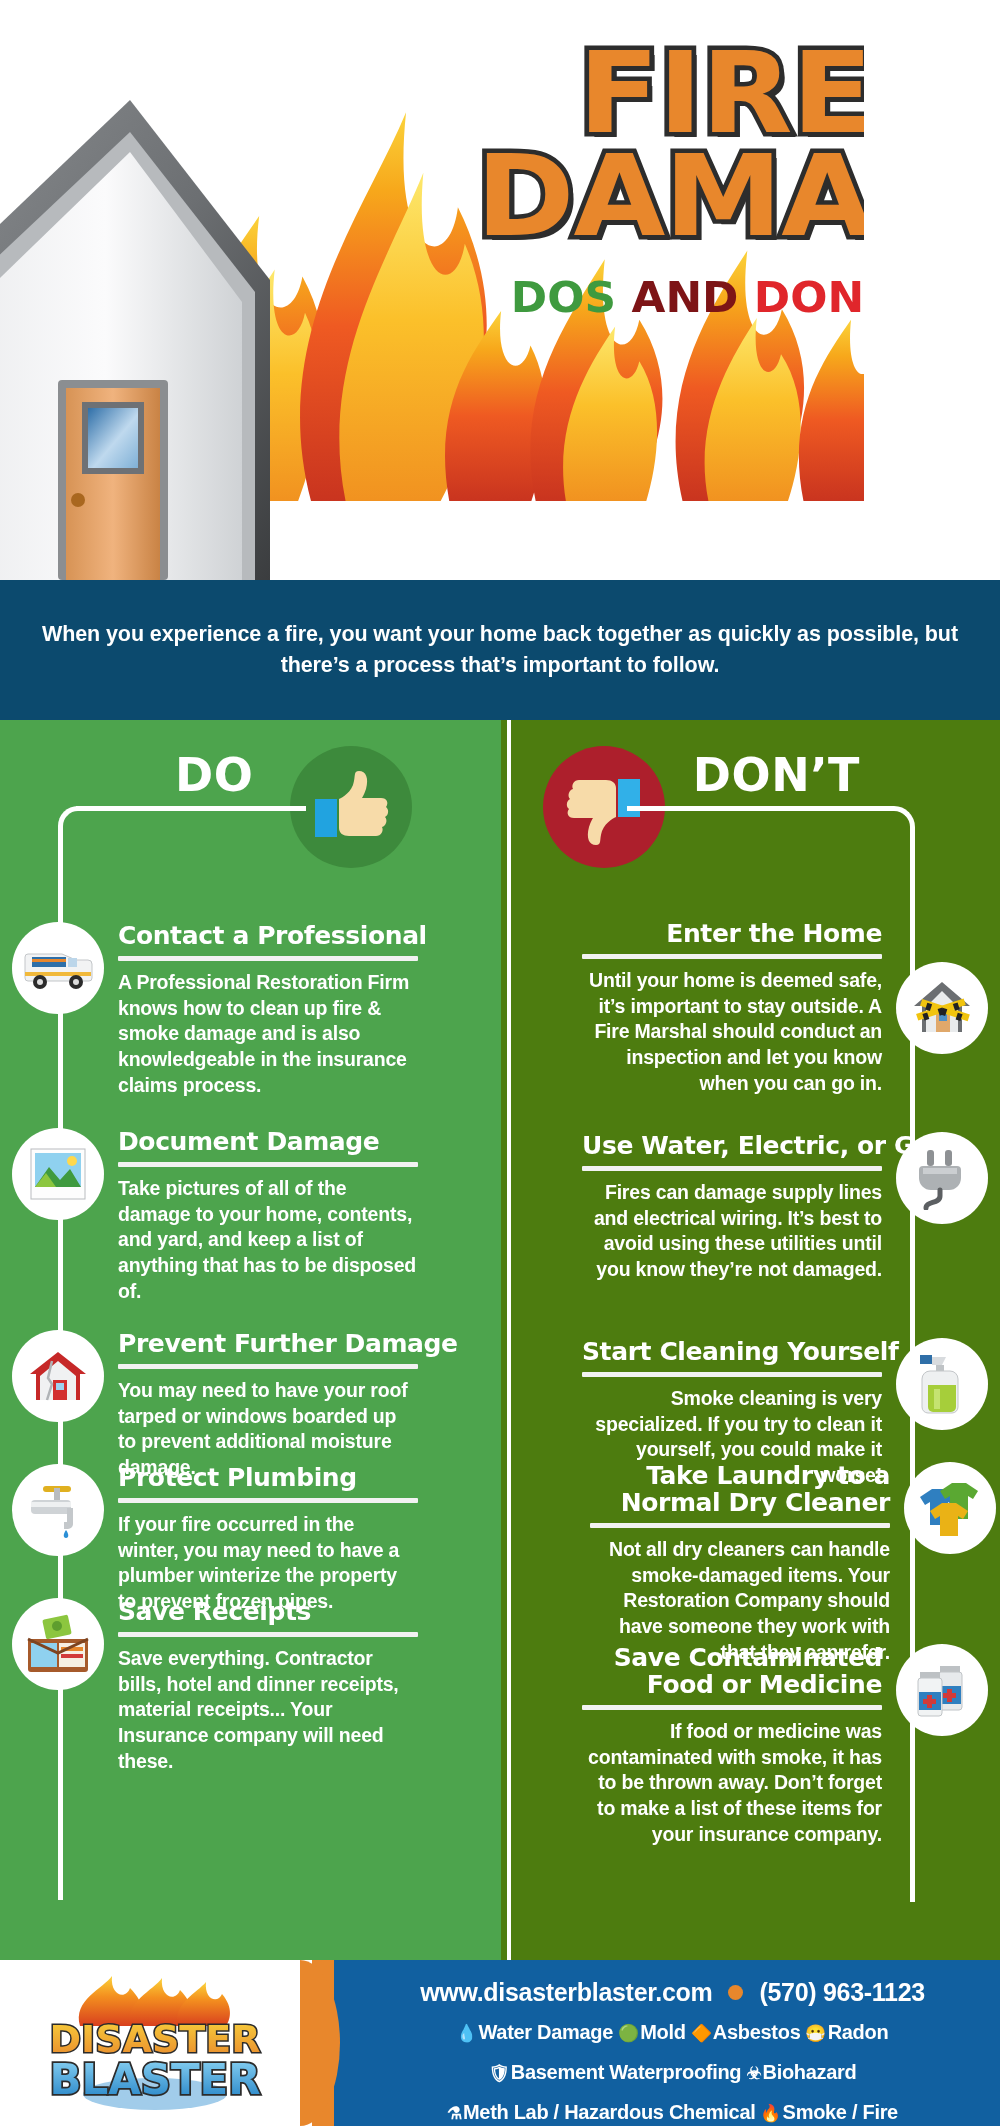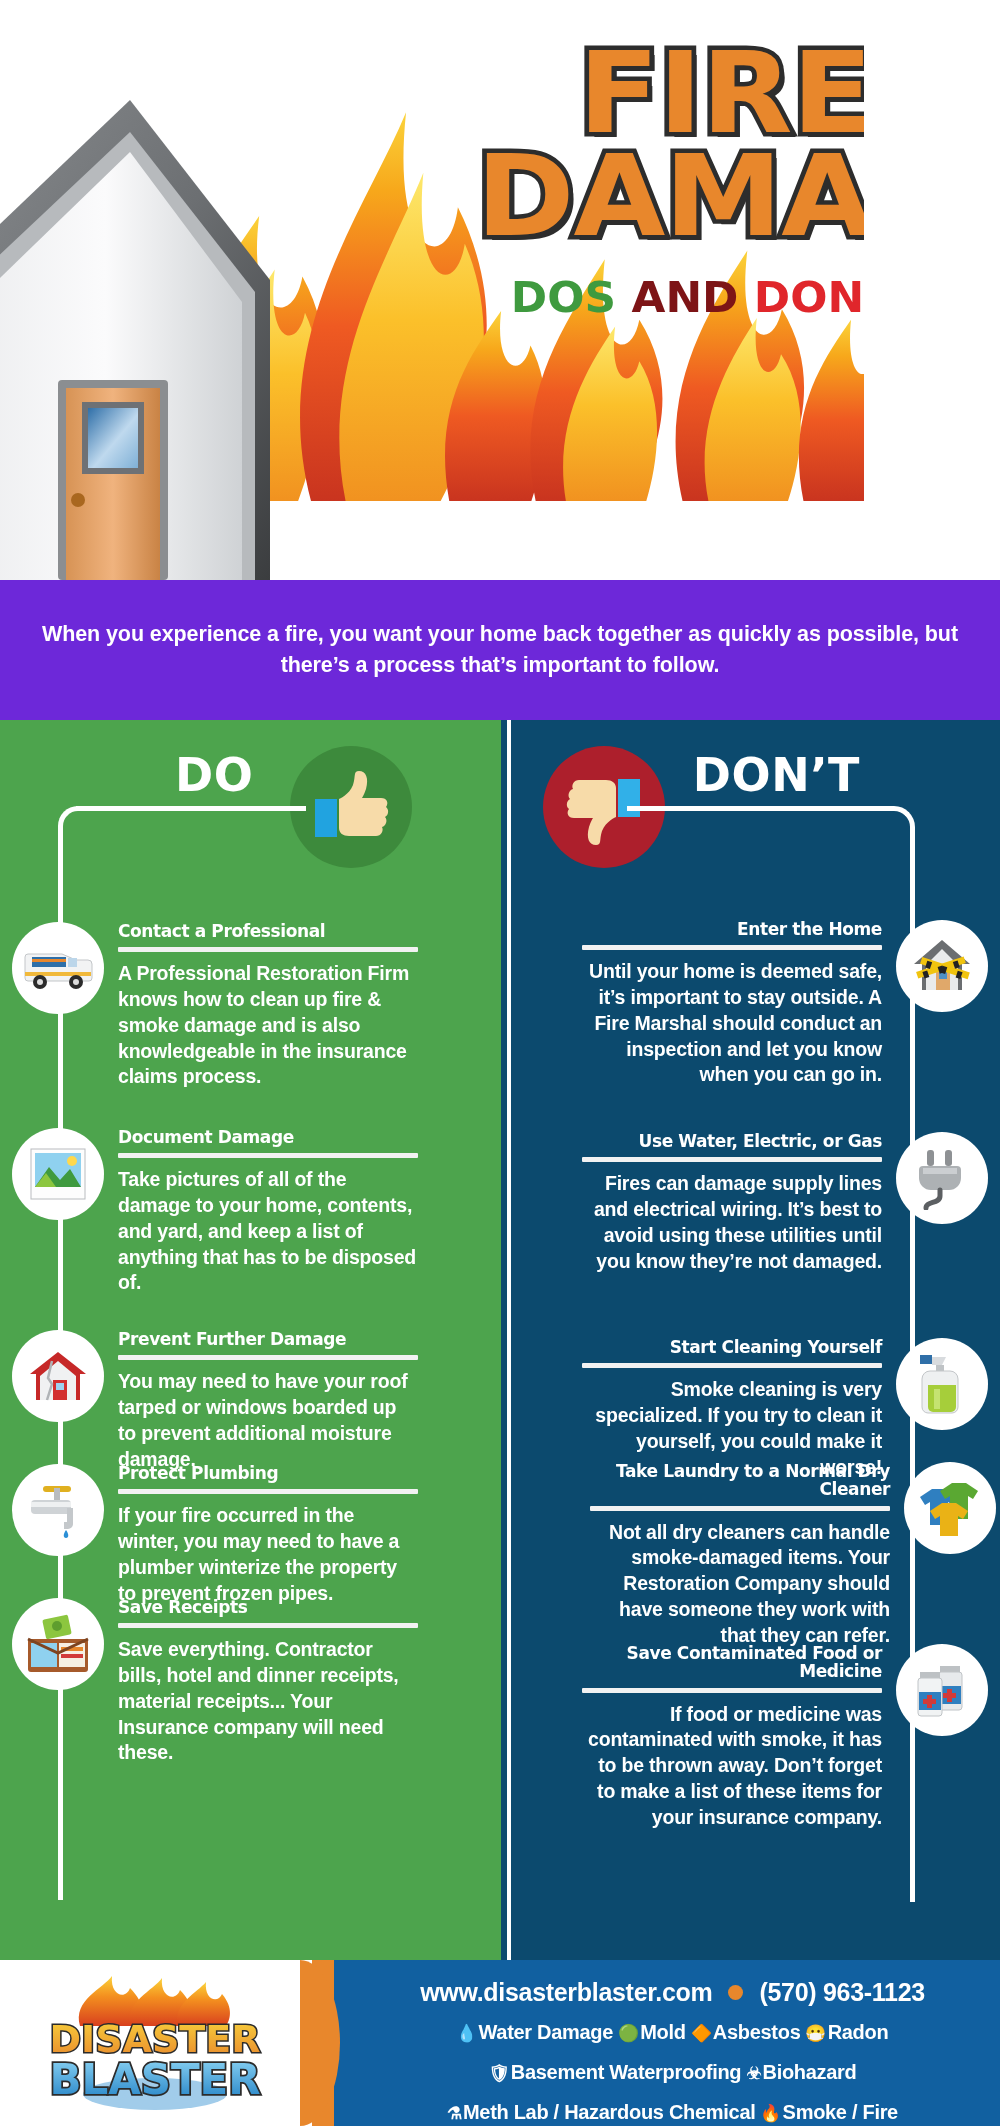--- a/index.html
+++ b/index.html
@@ -45,32 +45,32 @@
   .sub-do { color: #3f9a3f; }
   .sub-and { color: #7d1416; }
   .sub-dont { color: #e0262b; }
 
   
   .house { position: absolute; left: -30px; top: 80px; width: 330px; height: 500px; z-index:4; }
 
   
   .banner {
     position: absolute; left: 0; top: 580px; width: 1000px; height: 140px;
-    background: #6d28d9;
+    background: #0c4a6e;
     display: flex; align-items: center; justify-content: center;
   }
   .banner p {
     color: #ffffff; font-weight: 700; font-size: 21.5px; line-height: 1.45;
     text-align: center; width: 930px; letter-spacing: -0.1px;
   }
 
   
   .cols { position: absolute; left: 0; top: 720px; width: 1000px; height: 1240px; display: flex; }
   .col-do { width: 507px; background: #4da44d; position: relative; }
-  .col-dont { width: 506px; background: #0c4a6e; position: relative; }
+  .col-dont { width: 506px; background: #4d7c0f; position: relative; }
   .divider { position: absolute; left: 507px; top: 0; width: 4px; height: 1240px; background: #ffffff; z-index: 9; }
 
   .col-head {
     font-family: "DejaVu Sans", sans-serif;
     font-weight: 700; color: #ffffff; font-size: 46px;
     letter-spacing: 0.5px;
     position: absolute; top: 28px;
   }
   .col-do .col-head { left: 175px; }
   .col-dont .col-head { right: 140px; }
@@ -92,21 +92,21 @@
   .icon-circle {
     width: 92px; height: 92px; border-radius: 50%; background: #ffffff;
     flex: 0 0 92px; display:flex; align-items:center; justify-content:center;
     position: relative; z-index: 4;
   }
   .txt { width: 300px; }
   .col-do .txt { margin-left: 14px; }
   .col-dont .txt { margin-right: 14px; text-align: right; }
   .it-title {
     font-family: "DejaVu Sans", sans-serif;
-    color: #ffffff; font-weight: 700; font-size: 17px; line-height: 1.08;
+    color: #ffffff; font-weight: 700; font-size: 25px; line-height: 1.08;
     letter-spacing: -0.4px; white-space: nowrap;
   }
   .it-title.wrap { white-space: normal; }
   .hr { height: 5px; background: #f2f2f2; margin: 7px 0 9px 0; border-radius: 1px; }
   .it-body {
     color: #ffffff; font-weight: 700; font-size: 19.5px; line-height: 1.32;
     letter-spacing: -0.2px;
   }
 
   
@@ -328,21 +328,21 @@
         <svg width="84" height="84" viewBox="0 0 84 84">
           <rect x="56" y="14" width="22" height="38" fill="#31b0e8"></rect>
           <path d="M54 52 C54 52 44 56 40 66 C37 75 40 80 34 80 C27 80 24 73 27 62 C29 56 31 53 31 53 L12 53 C6 53 4 48 7 44 C4 42 4 36 8 34 C5 31 7 25 11 24 C9 20 12 15 17 15 L44 15 C50 15 54 18 54 23 Z" fill="#f7dba9"></path>
         </svg>
       </div>
 
       <div class="rail rail-h" style="left:126px; top:86px; width:250px;"></div>
       <div class="rail" style="left:372px; top:86px; width:42px; height:42px; border-right:5px solid #fff; border-top:5px solid #fff; border-top-right-radius:21px;"></div>
       <div class="rail rail-v" style="left:409px; top:122px; height:1060px;"></div>
 
-      <div class="item" style="right:12px; top:200px;">
+      <div class="item" style="right:12px; top:200px;align-items:center;">
         <div class="txt">
           <div class="it-title">Enter the Home</div>
           <div class="hr"></div>
           <div class="it-body">Until your home is deemed safe, it’s important to stay outside.  A Fire Marshal should conduct an inspection and let you know when you can go in.</div>
         </div>
         <div class="icon-circle">
           <svg width="64" height="64" viewBox="0 0 64 64">
             <path d="M32 6 L60 30 L52 30 L52 56 L12 56 L12 30 L4 30 Z" fill="#6b6e71"></path>
             <path d="M32 15 L48 31 L48 56 L16 56 L16 31 Z" fill="#e9ebec"></path>
             <rect x="26" y="34" width="14" height="22" fill="#e0a86a"></rect>

